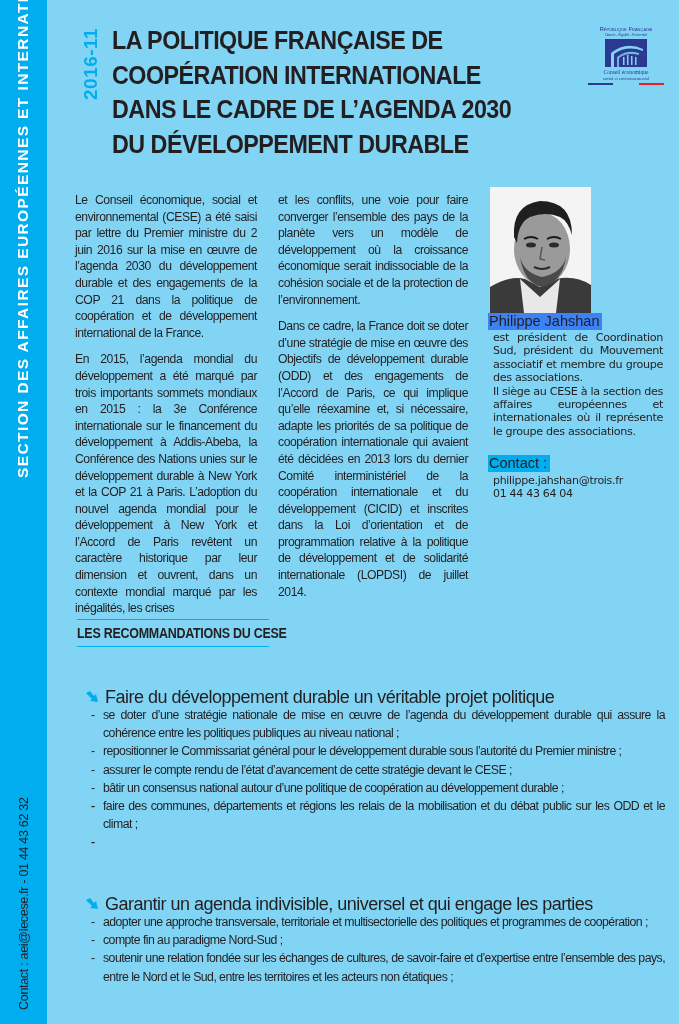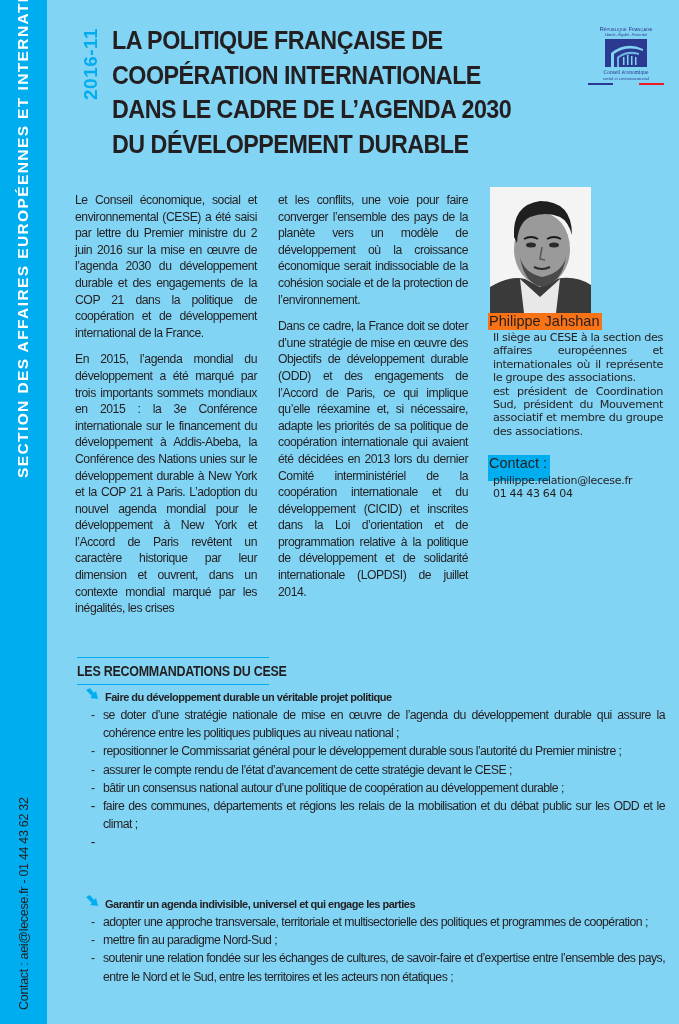--- a/index.html
+++ b/index.html
@@ -63,54 +63,54 @@
   .col p { margin-bottom: 10px; margin-top: 9px; }
   .col1 { left: 75px; top: 183px; width: 182px; }
   .col2 { left: 278px; top: 183px; width: 190px; }
 
   .photo {
     position: absolute; left: 490px; top: 187px; width: 101px; height: 126px;
     background: #f1f1f1; overflow: hidden;
   }
   .name-tag {
     position: absolute; left: 488px; top: 313px;
-    background: #f97316; color: #231f20;
+    background: #3b82f6; color: #231f20;
     font-size: 14.5px; line-height: 17px; padding: 0 3px 0 1px;
   }
   .bio {
     position: absolute; left: 493px; top: 331px; width: 170px;
     font-size: 11.2px; line-height: 13.4px; text-align: justify; color: #231f20;
     font-family: "DejaVu Sans", sans-serif; letter-spacing: -0.35px;
   }
   .contact-tag {
     position: absolute; left: 488px; top: 455px;
     background: #00aeef; color: #231f20;
-    font-size: 14.5px; line-height: 17px; padding: 0 3px 9px 1px;
+    font-size: 14.5px; line-height: 17px; padding: 0 3px 0 1px;
   }
   .contact-info {
     position: absolute; left: 493px; top: 474px; width: 175px;
     font-size: 11px; line-height: 13.4px; color: #231f20;
     font-family: "DejaVu Sans", sans-serif; letter-spacing: -0.3px;
   }
 
   .rec-heading {
-    position: absolute; left: 77px; top: 657px; width: 192px;
+    position: absolute; left: 77px; top: 619px; width: 192px;
     border-top: 1.5px solid #00aeef; border-bottom: 1.5px solid #00aeef;
     padding: 3px 0 3px 0;
   }
   .rec-heading span {
     display: block; font-weight: bold; font-size: 14.5px; line-height: 20px;
     transform: scaleX(0.86); transform-origin: left center; white-space: nowrap;
     letter-spacing: -0.3px;
   }
   .rec-group { position: absolute; left: 85px; width: 580px; }
   .rec-group.g1 { top: 688px; }
   .rec-group.g2 { top: 895px; }
   .rec-title {
-    display: flex; font-weight: bold; font-size: 11px;
+    display: flex; align-items: center; font-weight: normal; font-size: 18px;
     line-height: 18px; letter-spacing: -0.5px;
   }
   .rec-title .arrow { width: 14px; height: 12px; margin-right: 6px; flex: 0 0 auto; }
   .rec-item {
     position: relative; padding-left: 18px; font-size: 12.3px; line-height: 18.2px;
     text-align: justify; letter-spacing: -0.55px;
   }
   .rec-item .dash { position: absolute; left: 6px; top: 0; }
 </style>
 </head>
@@ -173,27 +173,27 @@
     <ellipse cx="64" cy="58" rx="5" ry="2.5" fill="#2a2a2a"></ellipse>
     <path d="M34 52 Q41 48 48 52" stroke="#1a1a1a" stroke-width="2" fill="none"></path>
     <path d="M57 52 Q64 48 71 52" stroke="#1a1a1a" stroke-width="2" fill="none"></path>
     <path d="M52 60 L50 72 L55 73" stroke="#555" stroke-width="1.5" fill="none"></path>
     <path d="M44 80 Q52 84 60 80" stroke="#2a2a2a" stroke-width="2" fill="none"></path>
   </svg>
 </div>
 
 <div class="name-tag">Philippe Jahshan</div>
 <div class="bio">
+  <div>est président de Coordination Sud, président du Mouvement associatif et membre du groupe des associations.</div>
   <div>Il siège au CESE à la section des affaires européennes et internationales où il représente le groupe des associations.</div>
-  <div>est président de Coordination Sud, président du Mouvement associatif et membre du groupe des associations.</div>
 </div>
 
 <div class="contact-tag">Contact :</div>
 <div class="contact-info">
-  <div>philippe.relation@lecese.fr</div>
+  <div>philippe.jahshan@trois.fr</div>
   <div>01 44 43 64 04</div>
 </div>
 
 <div class="rec-heading">
   <span>LES RECOMMANDATIONS DU CESE</span>
 </div>
 
 <div class="rec-group g1">
   <div class="rec-title">
     <svg class="arrow" viewBox="0 0 14 12">
@@ -212,15 +212,15 @@
 </div>
 
 <div class="rec-group g2">
   <div class="rec-title">
     <svg class="arrow" viewBox="0 0 14 12">
       <path d="M1 2 L5 0 L9 5 L11 3 L13 11 L5 10 L7 8 Z" fill="#00aeef"></path>
     </svg>
     <span>Garantir un agenda indivisible, universel et qui engage les parties</span>
   </div>
   <div class="rec-item"><span class="dash">-</span><span>adopter une approche transversale, territoriale et multisectorielle des politiques et programmes de coopération ;</span></div>
-  <div class="rec-item"><span class="dash">-</span><span>mettre fin au paradigme Nord-Sud ;</span></div>
+  <div class="rec-item"><span class="dash">-</span><span>compte fin au paradigme Nord-Sud ;</span></div>
   <div class="rec-item"><span class="dash">-</span><span>soutenir une relation fondée sur les échanges de cultures, de savoir-faire et d’expertise entre l’ensemble des pays, entre le Nord et le Sud, entre les territoires et les acteurs non étatiques ;</span></div>
 </div>
 
 </body></html>

